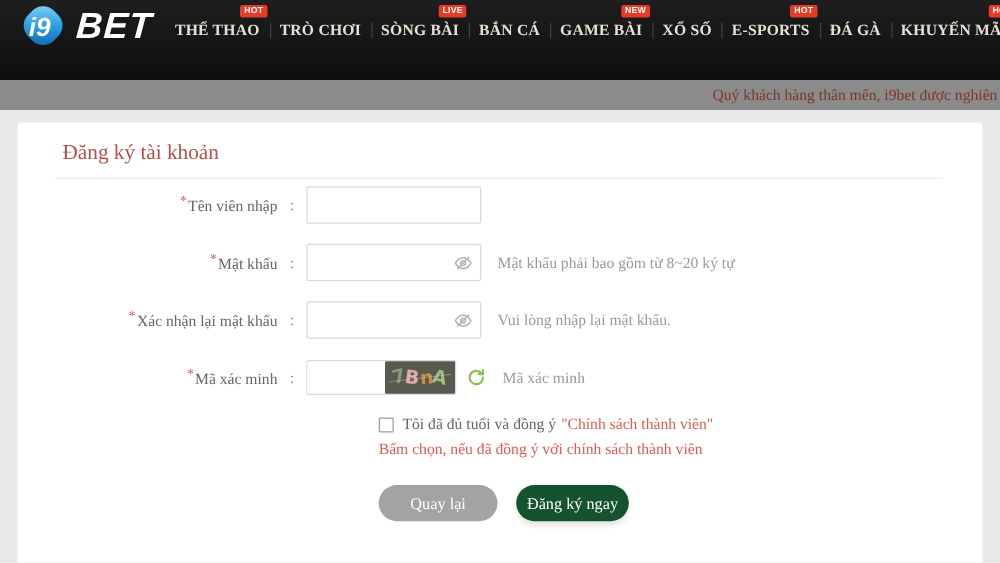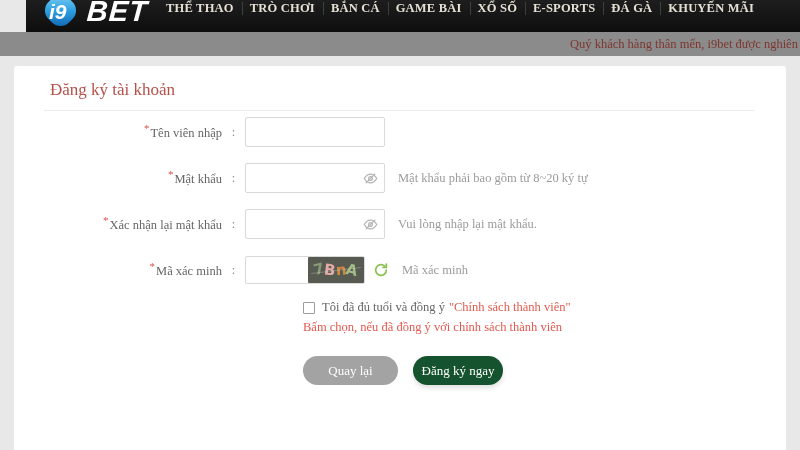--- a/index.html
+++ b/index.html
@@ -1,21 +1,21 @@
 <!DOCTYPE html>
 <html><head>
 <meta charset="utf-8">
 <style>
   * { margin:0; padding:0; box-sizing:border-box; }
   html,body { width:800px; height:450px; overflow:hidden; background:#e8e8e8;
               font-family:"Liberation Serif","DejaVu Serif",serif; }
 
   
-  .navbar { height:32px; background:linear-gradient(#1e1e1e,#0e0e0e);
-            display:flex; align-items:flex-end; white-space:nowrap; position:relative;margin-left:26px; }
+  .navbar { height:64px; background:linear-gradient(#1e1e1e,#0e0e0e);
+            display:flex; align-items:flex-start; white-space:nowrap; position:relative; }
   .logo { display:flex; align-items:center; padding-left:13px; margin-right:10px; cursor:pointer; flex:0 0 auto; }
   .logo-bet { color:#fff; font-family:"Liberation Sans",sans-serif; font-weight:bold;
               font-style:italic; font-size:29px; letter-spacing:1px; margin-left:2px;
               transform:skewX(-4deg); }
   .menu { display:flex; align-items:stretch; height:48px; flex:0 0 auto; }
   .menu-item { position:relative; display:flex; align-items:center; padding:0 8px;
                color:#e6e0d4; font-size:12.5px; font-weight:bold; letter-spacing:.2px;
                text-decoration:none; cursor:pointer; }
   .menu-item + .menu-item::before { content:""; position:absolute; left:0; top:18px;
                width:1px; height:13px; background:#3e3e3e; }
@@ -99,20 +99,24 @@
 
   <nav class="menu">
     <a class="menu-item">
       <span>THỂ THAO</span>
       <span class="badge">HOT</span>
     </a>
     <a class="menu-item">
       <span>TRÒ CHƠI</span>
     </a>
     <a class="menu-item">
+      <span>SÒNG BÀI</span>
+      <span class="badge">LIVE</span>
+    </a>
+    <a class="menu-item">
       <span>BẮN CÁ</span>
     </a>
     <a class="menu-item">
       <span>GAME BÀI</span>
       <span class="badge">NEW</span>
     </a>
     <a class="menu-item">
       <span>XỔ SỐ</span>
     </a>
     <a class="menu-item">

